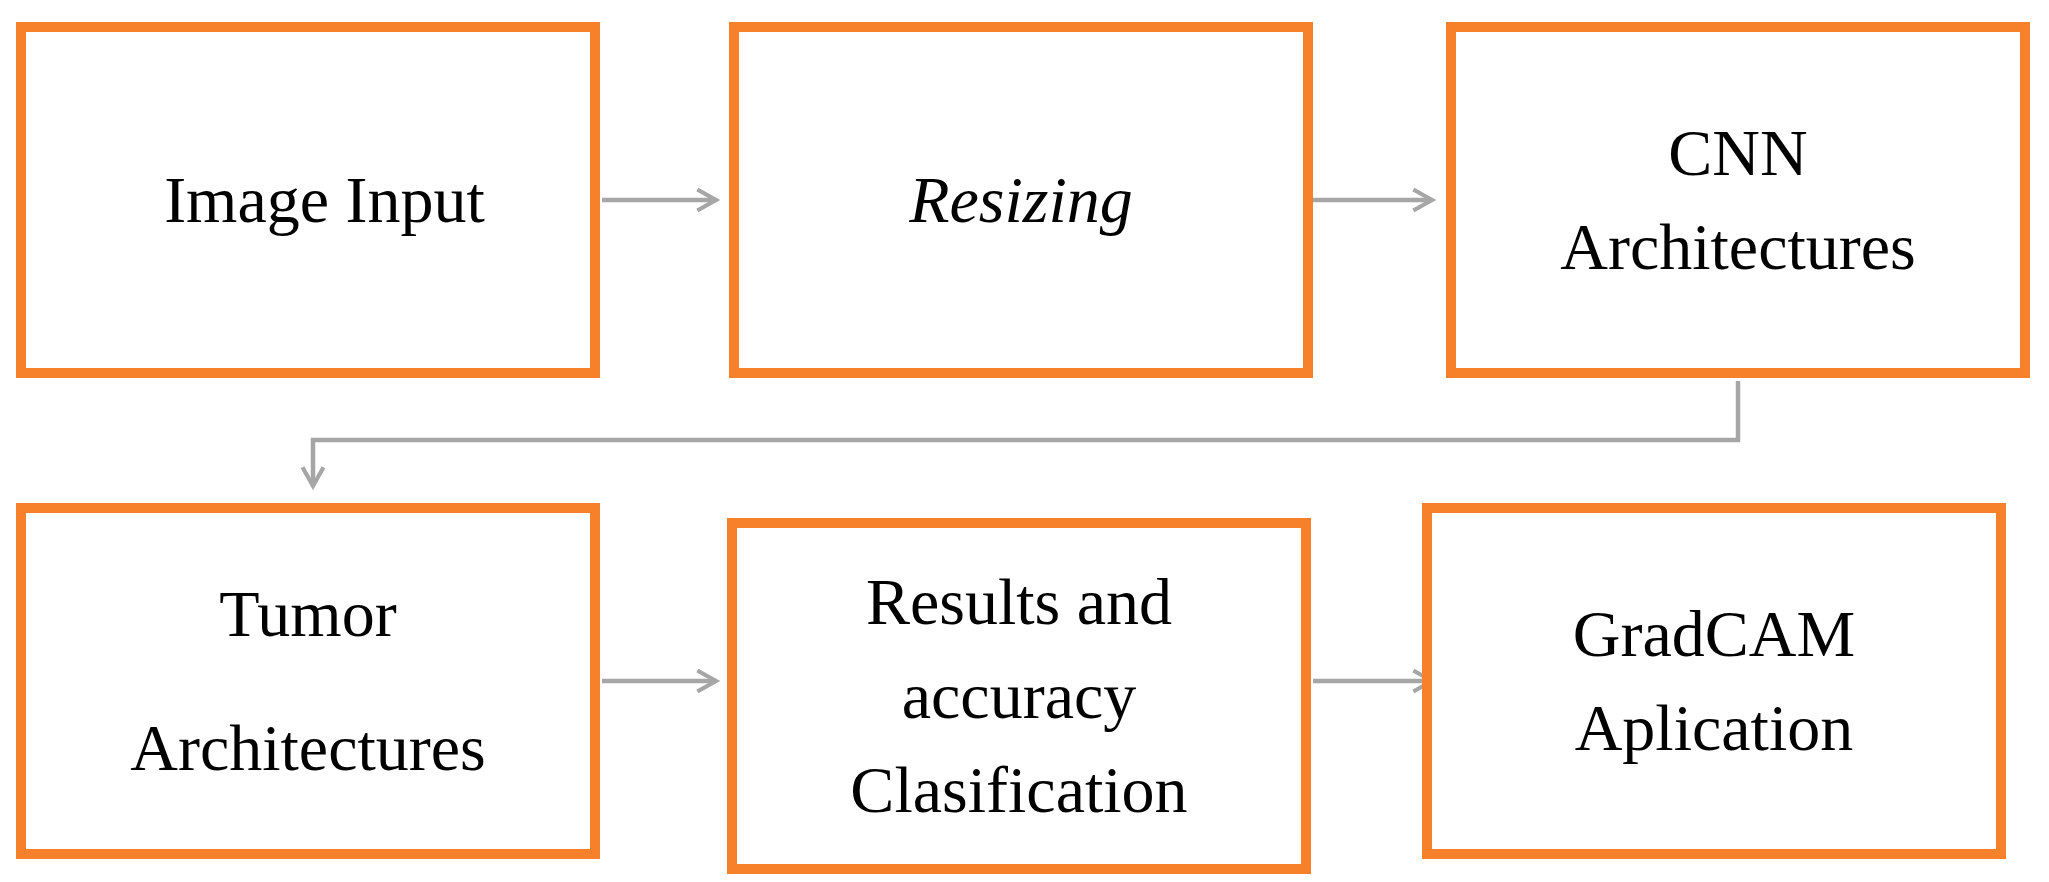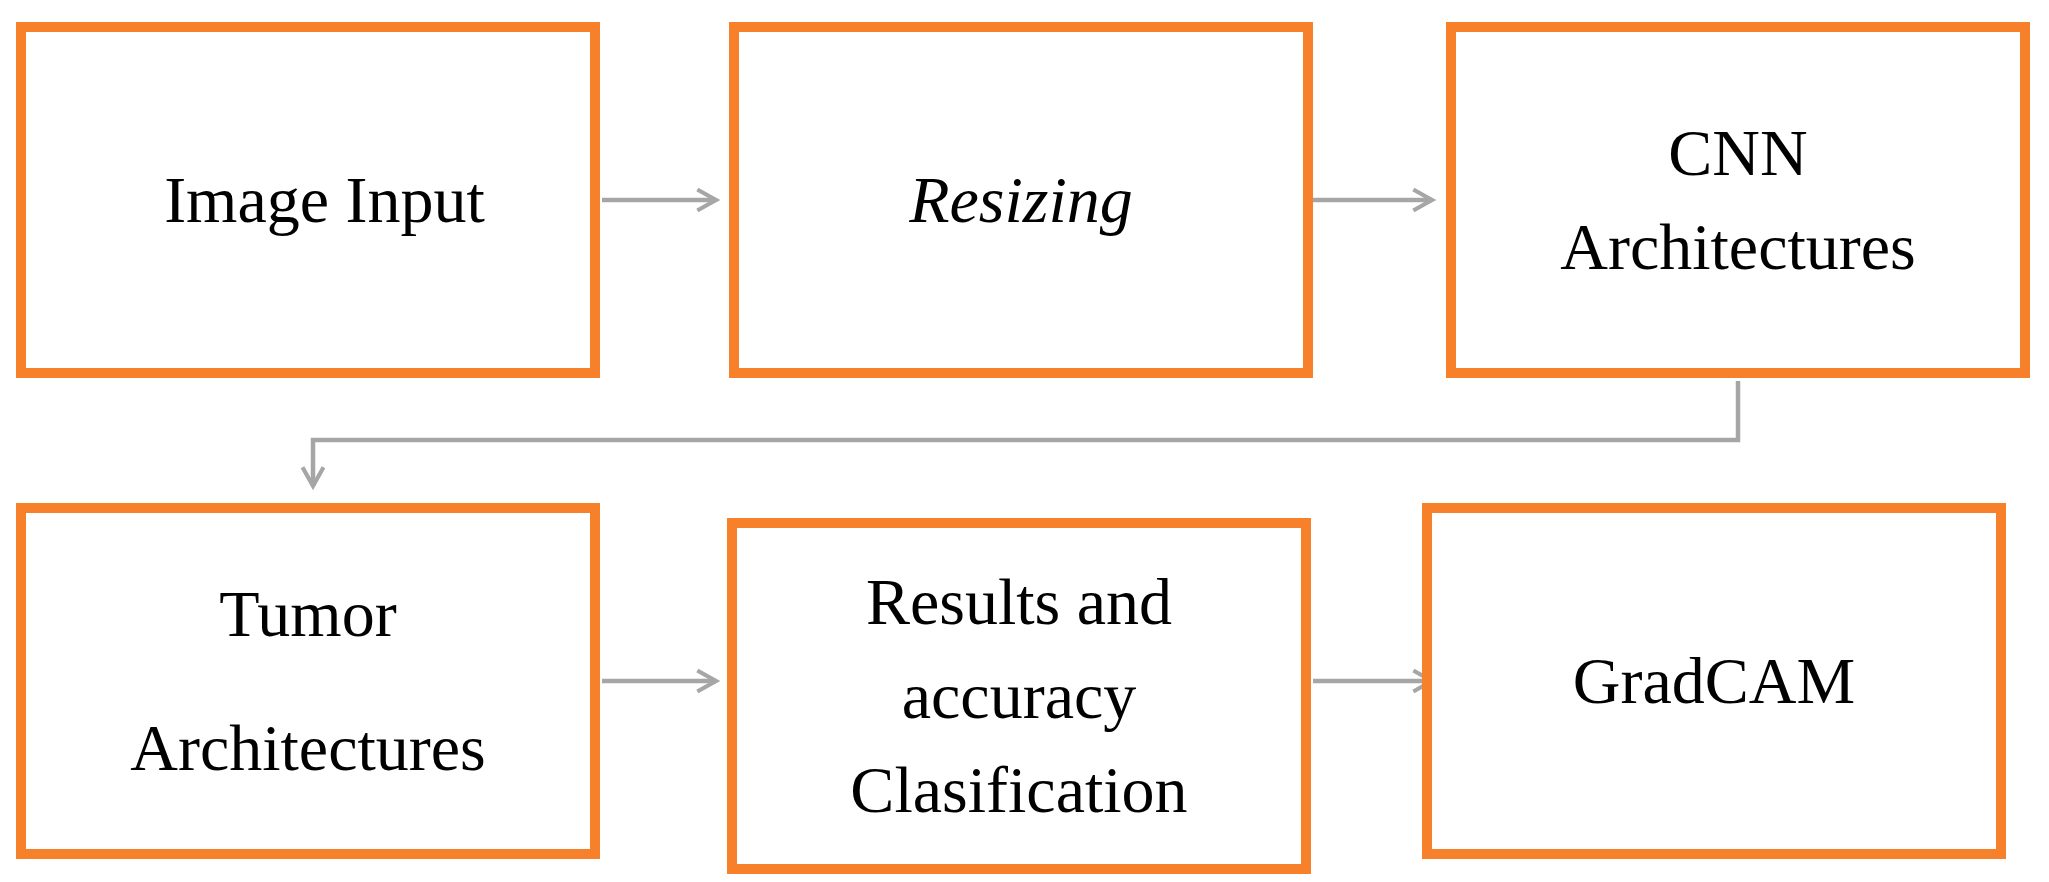--- a/index.html
+++ b/index.html
@@ -94,15 +94,16 @@
   </div>
 
   <div class="node" id="n-results">
     <span class="line">Results and</span>
     <span class="line">accuracy</span>
     <span class="line">Clasification</span>
   </div>
 
   <div class="node" id="n-gradcam">
     <span class="line">GradCAM</span>
+    <span class="line">Aplication</span>
   </div>
 
 </div>
 
 </body></html>

